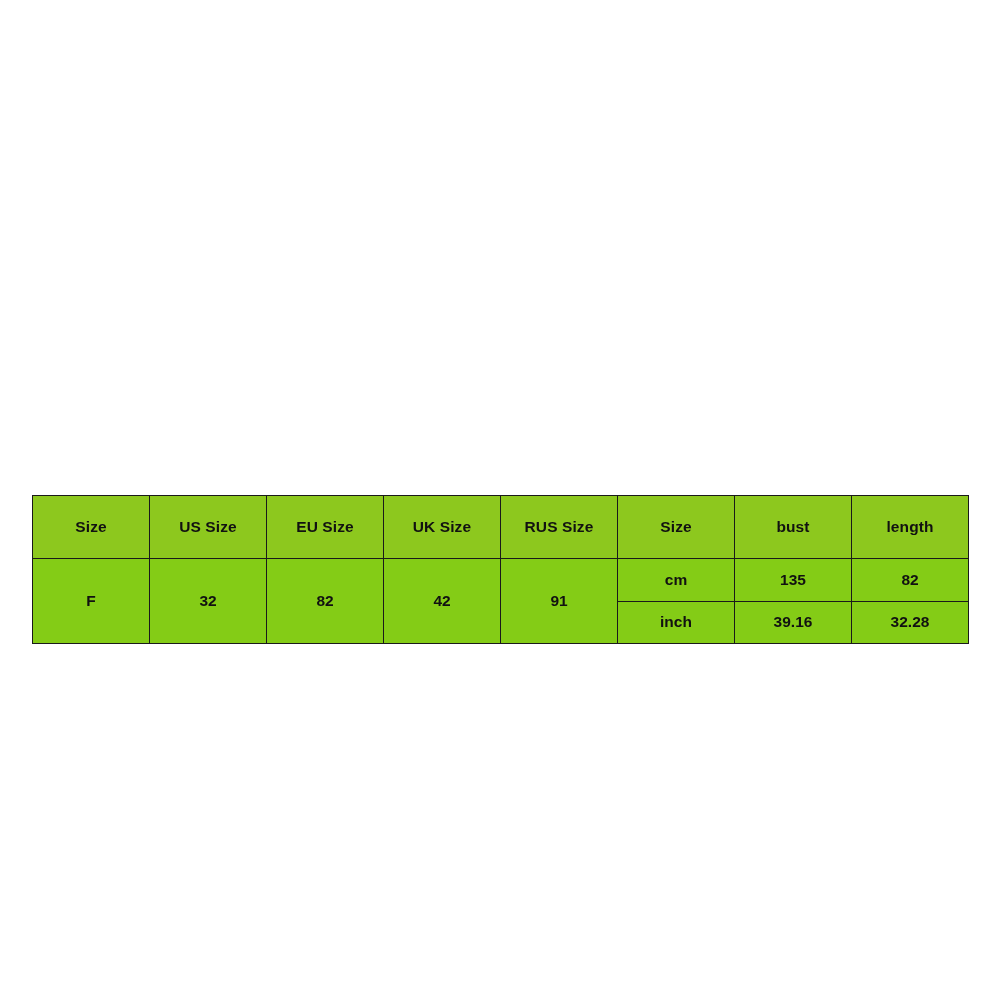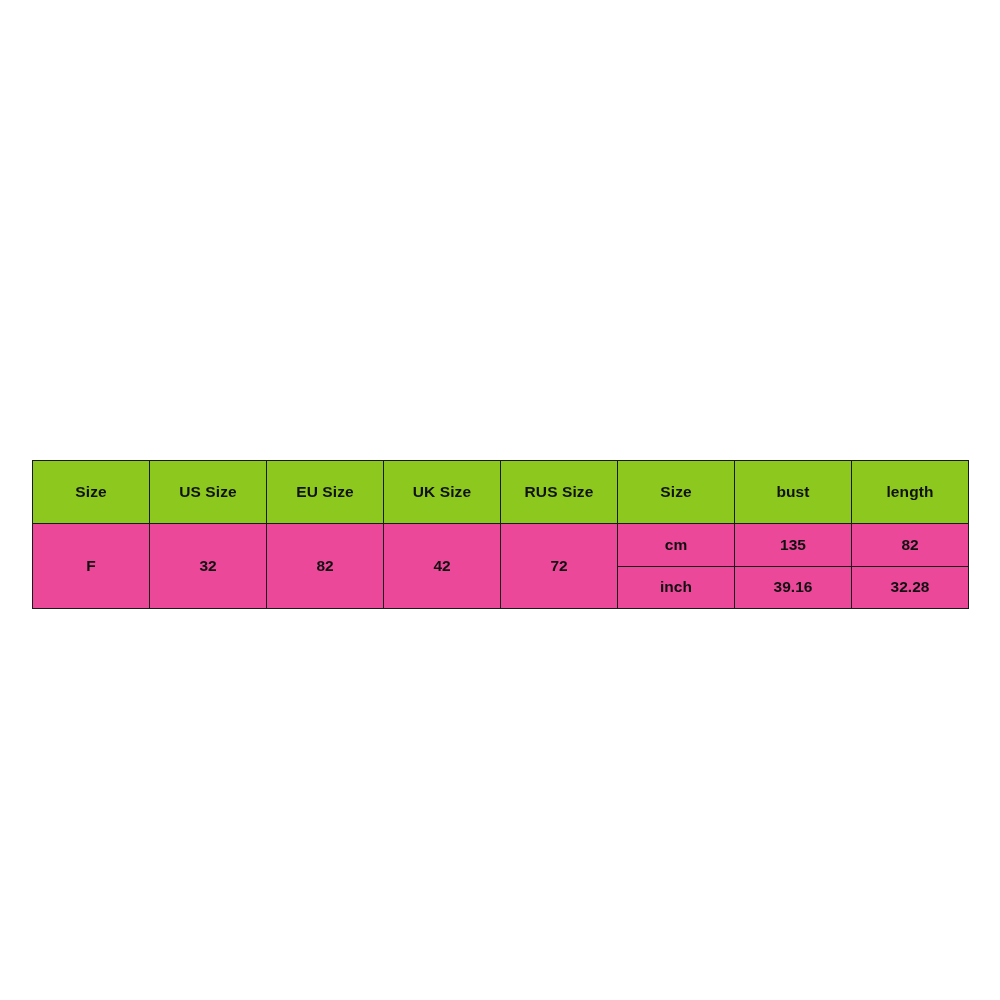--- a/index.html
+++ b/index.html
@@ -22,31 +22,32 @@
     top: 460px;
     width: 936px;
     height: 145px;
   }
 
   table.size-chart {
     border-collapse: collapse;
     table-layout: fixed;
     width: 936px;
     height: 145px;
+    margin-top: 35px;
   }
 
   table.size-chart th,
   table.size-chart td {
     border: 1.6px solid #1a1a1a;
     text-align: center;
     vertical-align: middle;
     color: #111111;
     font-weight: bold;
     padding: 0;
-    background: #ec4899;
+    background: #84cc16;
   }
 
   table.size-chart thead th {
     background: #8dc81e;
     height: 62px;
     font-size: 15.5px;
     letter-spacing: 0.1px;
   }
 
   table.size-chart tbody td {
@@ -92,21 +93,21 @@
         <th>bust</th>
         <th>length</th>
       </tr>
     </thead>
     <tbody>
       <tr>
         <td class="merged-cell" rowspan="2">F</td>
         <td class="merged-cell" rowspan="2">32</td>
         <td class="merged-cell" rowspan="2">82</td>
         <td class="merged-cell" rowspan="2">42</td>
-        <td class="merged-cell" rowspan="2">72</td>
+        <td class="merged-cell" rowspan="2">91</td>
         <td class="sub-cell">cm</td>
         <td class="sub-cell">135</td>
         <td class="sub-cell">82</td>
       </tr>
       <tr>
         <td class="sub-cell">inch</td>
         <td class="sub-cell">39.16</td>
         <td class="sub-cell">32.28</td>
       </tr>
     </tbody>

